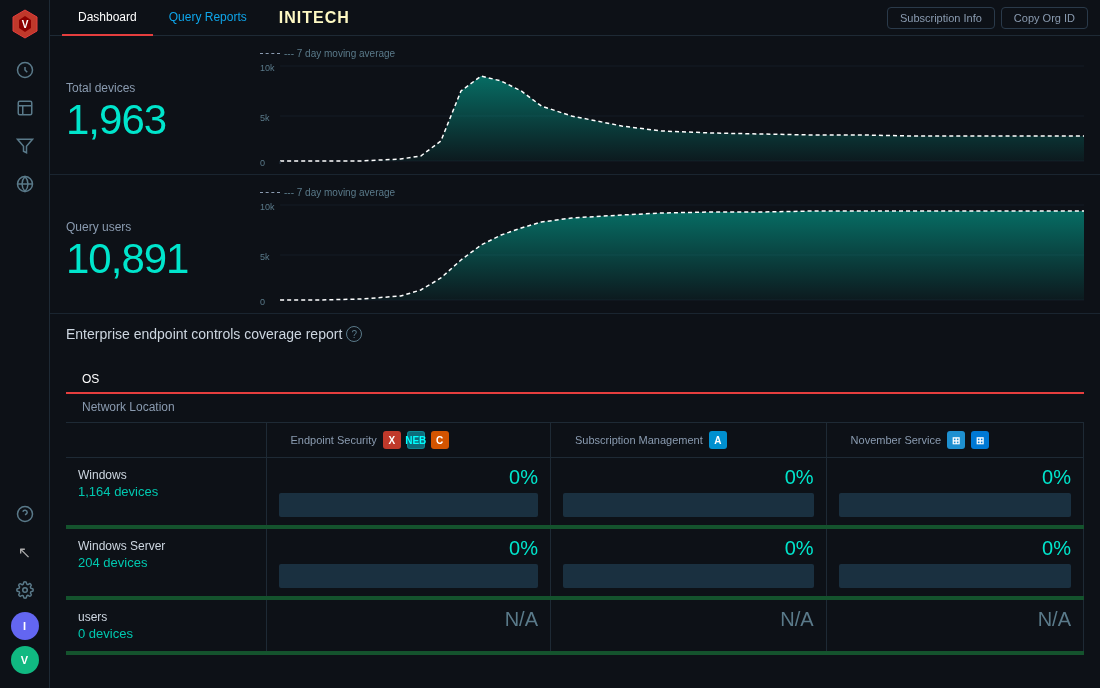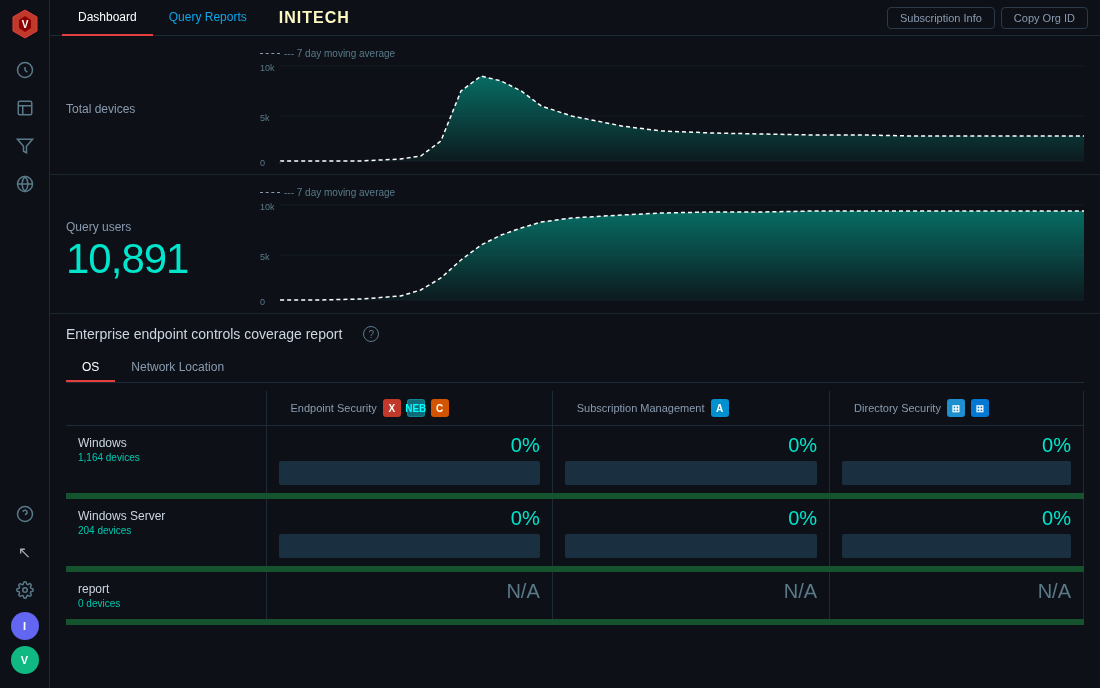--- a/index.html
+++ b/index.html
@@ -169,39 +169,40 @@
     
     .coverage-section {
       padding: 12px 16px;
     }
     .coverage-title {
       font-size: 14px;
       color: #cdd6e0;
       font-weight: 500;
       display: flex;
       align-items: flex-start;
-      gap: 21px;
-      margin-bottom: 12px;
+      gap: 4px;
+      margin-bottom: 24px;
     }
     .coverage-title .help-icon {
       width: 16px;
       height: 16px;
       border-radius: 50%;
       border: 1px solid #5a7a8a;
       display: flex;
       align-items: center;
       justify-content: center;
       color: #5a7a8a;
       font-size: 10px;
       cursor: pointer;
     }
     .coverage-tabs {
       display: flex;
       border-bottom: 1px solid #1e2a35;
-      margin-bottom: 8px;
+      margin-bottom: 0;
+      flex-direction: column;
     }
     .coverage-tab {
       padding: 6px 16px;
       font-size: 12px;
       color: #8a9bb0;
       cursor: pointer;
       border-bottom: 2px solid transparent;
     }
     .coverage-tab.active {
       color: #fff;
@@ -226,33 +227,33 @@
       width: 200px;
     }
     .col-header {
       display: flex;
       align-items: center;
       gap: 6px;
     }
     .coverage-table td {
       padding: 0;
       border-right: 1px solid #1e2a35;
-      border-bottom: 6px solid #14532d;
+      border-bottom: 4px solid #14532d;
       vertical-align: top;
     }
     .coverage-table td:first-child {
       padding: 10px 12px;
     }
     .os-name {
       font-size: 12px;
       color: #cdd6e0;
       font-weight: 500;
     }
     .os-devices {
-      font-size: 10px;
+      font-size: 13px;
       color: #00c8b0;
       margin-top: 2px;
     }
     .pct-value {
       font-size: 20px;
       font-weight: 300;
       color: #00e5cc;
       text-align: right;
       padding: 8px 12px 4px 12px;
     }
@@ -373,20 +374,21 @@
     <button class="nav-btn">Subscription Info</button>
     <button class="nav-btn">Copy Org ID</button>
   </div>
 
   <div class="content">
 
     <div class="chart-section">
       <div class="chart-header">
         <div class="metric-block">
           <div class="metric-label">Total devices</div>
+          <div class="metric-value">1,963</div>
         </div>
         <div class="chart-area">
           <div class="moving-avg-label">--- 7 day moving average</div>
           <svg class="chart-canvas" viewBox="0 0 820 110" preserveAspectRatio="none" xmlns="http://www.w3.org/2000/svg">
 
             <text x="0" y="10" fill="#5a7a8a" font-size="9">10k</text>
             <text x="0" y="60" fill="#5a7a8a" font-size="9">5k</text>
             <text x="0" y="105" fill="#5a7a8a" font-size="9">0</text>
 
             <line x1="20" y1="5" x2="820" y2="5" stroke="#1e2a35" stroke-width="0.5"></line>
@@ -475,21 +477,21 @@
               </div>
             </th>
             <th>
               <div class="col-header">
                 <span>Subscription Management</span>
                 <span class="chip chip-azure">A</span>
               </div>
             </th>
             <th>
               <div class="col-header">
-                <span>Directory Security</span>
+                <span>November Service</span>
                 <span class="chip chip-blue">⊞</span>
                 <span class="chip chip-win">⊞</span>
               </div>
             </th>
           </tr>
         </thead>
         <tbody>
 
           <tr>
             <td>
@@ -548,21 +550,21 @@
               <div class="mini-bar-container">
                 <div class="mini-bar-bg">
                     <div class="mini-bar-fill" style="width:0%"></div>
                   </div>
               </div>
             </td>
           </tr>
 
           <tr>
             <td>
-              <div class="os-name">report</div>
+              <div class="os-name">users</div>
               <div class="os-devices">0 devices</div>
             </td>
             <td>
               <div class="pct-na">N/A</div>
             </td>
             <td>
               <div class="pct-na">N/A</div>
             </td>
             <td>
               <div class="pct-na">N/A</div>

